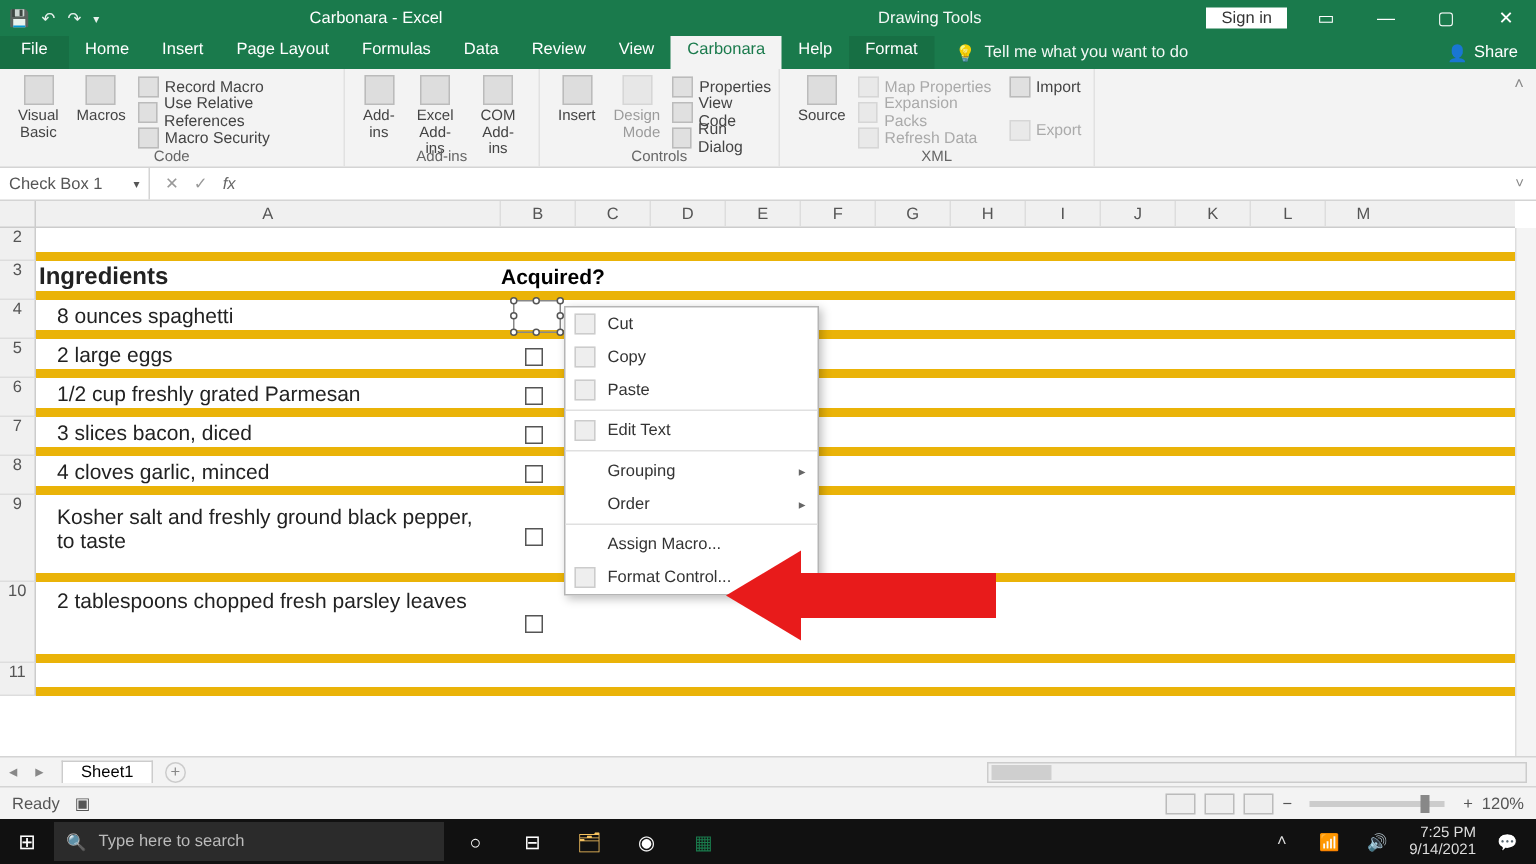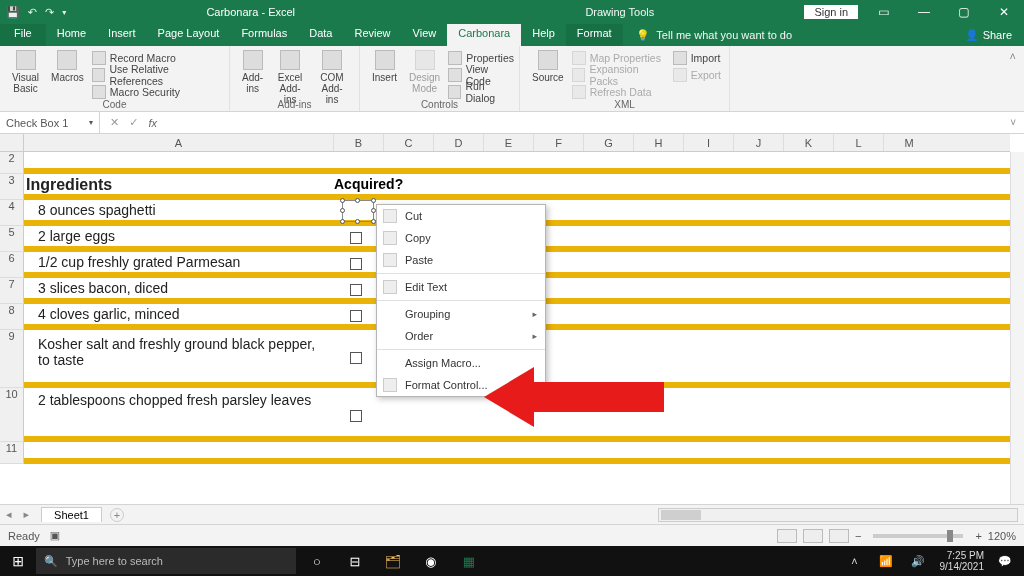--- a/index.html
+++ b/index.html
@@ -200,21 +200,21 @@
     <div class="glabel">Add-ins</div>
   </div>
   <div class="group" style="width:160px;">
     <div class="row">
       <div class="bigbtn">
           <div class="ic"></div>
           <span>Insert</span>
         </div>
       <div class="bigbtn" style="opacity:.5;">
           <div class="ic"></div>
-          <span style="white-space:pre-line;text-align:center;">Design
+          <span style="white-space:pre-line;text-align:right;">Design
 Mode</span>
         </div>
       <div style="display:flex;flex-direction:column;gap:1px;padding-top:2px;">
         <div class="smline">
             <div class="ic2"></div>
             <span>Properties</span>
           </div>
         <div class="smline">
             <div class="ic2"></div>
             <span>View Code</span>
@@ -240,21 +240,21 @@
           </div>
         <div class="smline dim">
             <div class="ic2"></div>
             <span>Expansion Packs</span>
           </div>
         <div class="smline dim">
             <div class="ic2"></div>
             <span>Refresh Data</span>
           </div>
       </div>
-      <div style="display:flex;flex-direction:column;gap:1px;padding-top:2px;">
+      <div style="display:flex;flex-direction:column;gap:13px;padding-top:2px;">
         <div class="smline">
             <div class="ic2"></div>
             <span>Import</span>
           </div>
         <div class="smline dim">
             <div class="ic2"></div>
             <span>Export</span>
           </div>
       </div>
     </div>

